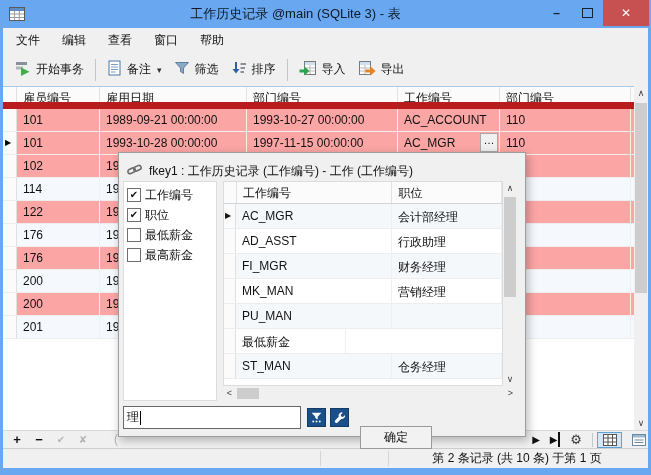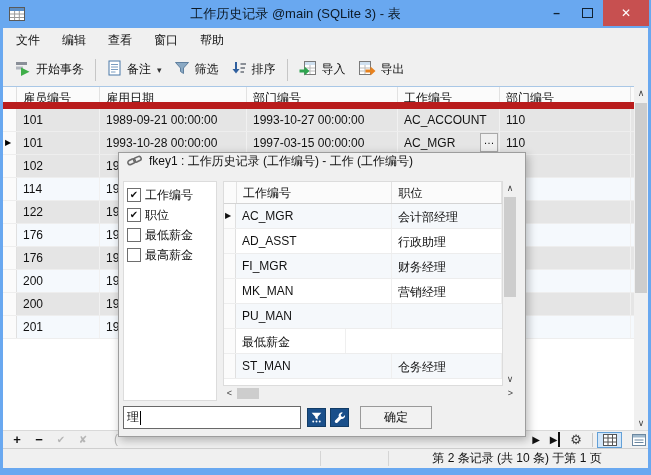--- a/index.html
+++ b/index.html
@@ -19,21 +19,21 @@
   .menubar{position:absolute;top:0;left:0;right:0;height:25px;display:flex;align-items:center;padding-left:2px;}
   .menu-item{padding:11px 11px;}
   .toolbar{position:absolute;top:25px;left:0;right:0;height:33px;display:flex;align-items:center;padding-left:6px;}
   .tb-btn{display:flex;align-items:center;gap:5px;padding:3px 6px;white-space:nowrap;}
   .tb-sep{width:1px;height:22px;background:#c6c6c6;margin:0 5px;}
   .caret{font-size:9px;color:#333;margin-left:1px;}
   
   .grid{position:absolute;top:58px;left:0;right:0;height:344px;background:#fff;border-top:1px solid #a9c7e6;}
   .grid-header{display:flex;height:22px;background:#fbfbfb;border-bottom:7px solid #b91c1c;box-sizing:border-box;}
   .gh-cell{box-sizing:border-box;padding:3px 6px;border-right:1px solid #e2e2e2;white-space:nowrap;overflow:hidden;}
-  .g-row{display:flex;height:23px;border-bottom:1px solid #eeeeee;box-sizing:border-box;background:#e5e5e5;}
+  .g-row{display:flex;height:23px;border-bottom:1px solid #eeeeee;box-sizing:border-box;background:#fca5a5;}
   .g-row.alt{background:#f5f9fd;}
   .g-cell{box-sizing:border-box;padding:4px 6px;border-right:1px solid #f1f1f1;white-space:nowrap;overflow:hidden;position:relative;}
   .gcol0{width:83px;} .gcol1{width:147px;} .gcol2{width:151px;} .gcol3{width:102px;} .gcol4{width:131px;}
   .gutter{width:14px;padding:0;background:#fbfbfb;border-right:1px solid #e0e0e0;box-sizing:border-box;position:relative;}
   .marker{position:absolute;left:2px;top:0;font-size:8px;line-height:22px;color:#000;}
   .more-btn{position:absolute;right:1px;top:1px;width:18px;height:19px;background:#f0f0f0;border:1px solid #a9a9a9;
             box-sizing:border-box;font-size:11px;line-height:13px;text-align:center;}
   
   .vscroll{position:absolute;left:631px;top:58px;width:14px;height:344px;background:#f0f0f0;}
   .sb-btn{position:absolute;left:0;width:14px;height:14px;text-align:center;font-size:9px;line-height:14px;color:#444;}
@@ -48,21 +48,21 @@
   .rt-sep{position:absolute;top:2px;width:1px;height:14px;background:#c6c6c6;}
   .viewbtn{position:absolute;top:1px;width:25px;height:16px;display:flex;align-items:center;justify-content:center;box-sizing:border-box;}
   .viewbtn.active{background:#d3e6f8;border:1px solid #62a0d8;}
   
   .statusbar{position:absolute;top:420px;left:0;right:0;height:19px;background:#f0f0f0;border-top:1px solid #cfcfcf;}
   .st-div{position:absolute;top:2px;width:1px;height:15px;background:#d5d5d5;}
   .status-text{position:absolute;left:385px;right:2px;top:0;height:19px;line-height:18px;text-align:center;white-space:nowrap;}
   
   .dialog{position:absolute;left:115px;top:124px;width:408px;height:285px;background:#f0f0f0;
           border:1px solid #9d9d9d;box-shadow:2px 3px 9px rgba(0,0,0,.28);z-index:10;box-sizing:border-box;}
-  .dlg-header{position:absolute;top:0;left:0;right:0;height:27px;display:flex;align-items:flex-start;gap:7px;padding-left:8px;white-space:nowrap;}
+  .dlg-header{position:absolute;top:0;left:0;right:0;height:27px;display:flex;align-items:flex-end;gap:7px;padding-left:8px;white-space:nowrap;}
   .cb-panel{position:absolute;left:4px;top:28px;width:94px;height:220px;background:#fff;border:1px solid #dcdcdc;box-sizing:border-box;padding-top:3px;}
   .cb-row{display:flex;align-items:center;gap:4px;height:20px;padding-left:3px;}
   .cb-box{width:12px;height:12px;background:#fff;border:1px solid #6e6e6e;font-size:10px;line-height:11px;text-align:center;box-sizing:content-box;flex:0 0 auto;}
   .dlg-table{position:absolute;left:104px;top:28px;width:280px;height:205px;background:#fff;border:1px solid #dcdcdc;box-sizing:border-box;overflow:hidden;}
   .d-row{display:flex;height:25px;border-bottom:1px solid #ededed;box-sizing:border-box;background:#fff;}
   .d-row.alt{background:#f5f8fb;}
   .d-head{height:22px;background:#fbfbfb;border-bottom:1px solid #d4d4d4;}
   .d-cell{box-sizing:border-box;padding:5px 6px;border-right:1px solid #efefef;white-space:nowrap;overflow:hidden;}
   .d-head .d-cell{padding:3px 6px;border-right:1px solid #e2e2e2;}
   .dgut{width:12px;padding:0;background:#fbfbfb;border-right:1px solid #e0e0e0;box-sizing:border-box;position:relative;}
@@ -211,21 +211,21 @@
             <span class="g-cell gcol2"><span>1993-10-27 00:00:00</span></span>
             <span class="g-cell gcol3"><span>AC_ACCOUNT</span></span>
             <span class="g-cell gcol4"><span>110</span></span>
           </div>
           <div class="g-row">
             <span class="g-cell gutter">
               <span class="marker">▶</span>
             </span>
             <span class="g-cell gcol0"><span>101</span></span>
             <span class="g-cell gcol1"><span>1993-10-28 00:00:00</span></span>
-            <span class="g-cell gcol2"><span>1997-03-15 00:00:00</span></span>
+            <span class="g-cell gcol2"><span>1997-11-15 00:00:00</span></span>
             <span class="g-cell gcol3"><span>AC_MGR</span><span class="more-btn">…</span></span>
             <span class="g-cell gcol4"><span>110</span></span>
           </div>
           <div class="g-row">
             <span class="g-cell gutter"></span>
             <span class="g-cell gcol0"><span>102</span></span>
             <span class="g-cell gcol1"><span>19</span></span>
             <span class="g-cell gcol2"><span></span></span>
             <span class="g-cell gcol3"><span></span></span>
             <span class="g-cell gcol4"><span></span></span>
@@ -428,17 +428,17 @@
             <circle cx="4" cy="13" r="1.2" fill="#fff"></circle>
             <circle cx="8" cy="13" r="1.2" fill="#fff"></circle>
             <circle cx="12" cy="13" r="1.2" fill="#fff"></circle>
           </svg>
       </span>
       <span class="icon-btn" style="left:211px;">
         <svg width="13" height="13" viewBox="0 0 16 16">
             <path fill="#fff" d="M11 1.5 a4.2 4.2 0 0 0 -3.9 5.6 L2.6 11.6 a2 2 0 0 0 2.8 2.8 L9.9 9.9 A4.2 4.2 0 0 0 14.8 5 l-2.5 2.5 -2.1 -0.7 -0.7 -2.1 L12 2.2 A4.2 4.2 0 0 0 11 1.5 z"></path>
           </svg>
       </span>
-      <span class="dlg-btn" style="left:241px;">确定</span>
+      <span class="dlg-btn" style="left:241px;margin-top:20px;">确定</span>
     </div>
 
   </div>
 </div>
 
 </body></html>

